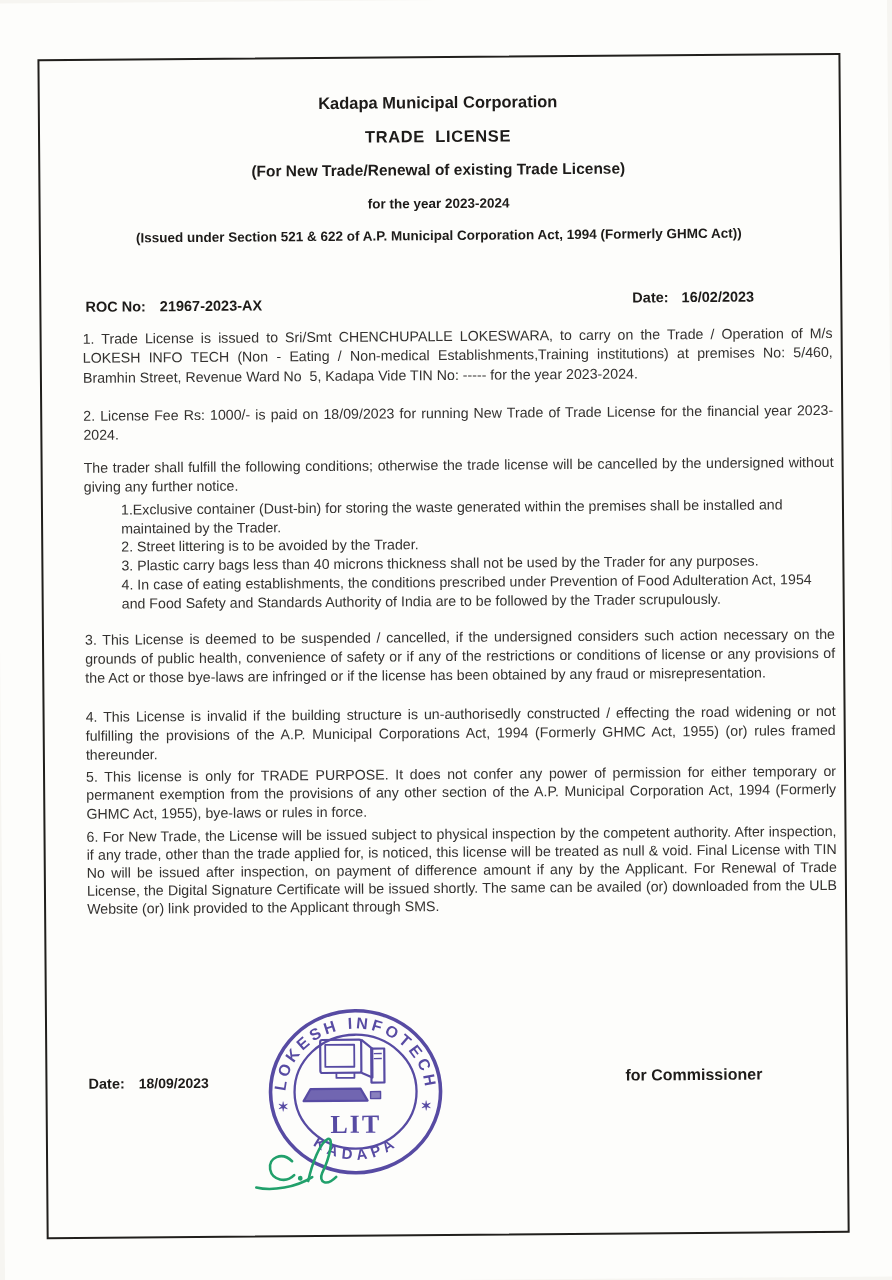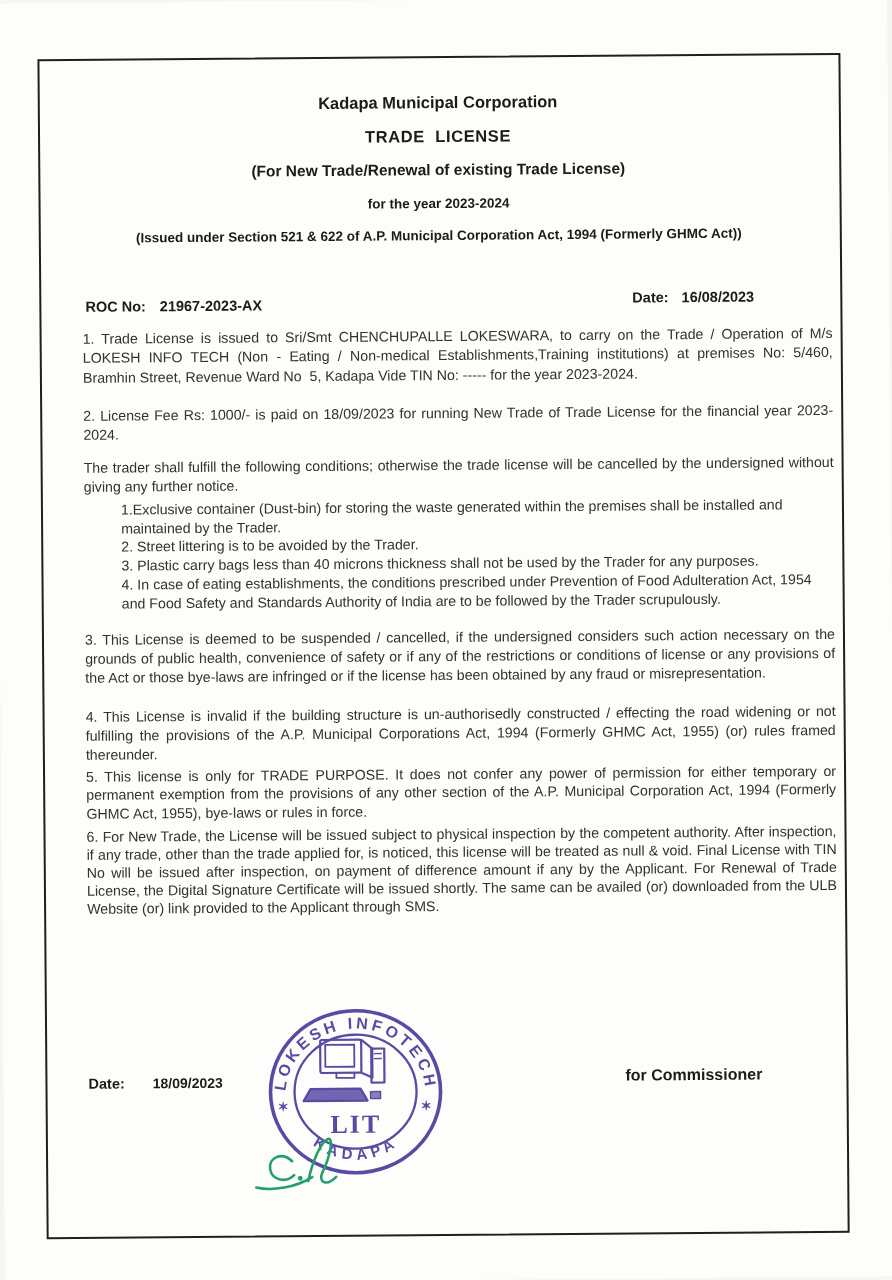--- a/index.html
+++ b/index.html
@@ -41,42 +41,42 @@
   .p1{top:327px;}
   .p2{top:404px;}
   .intro{top:456px;}
   .conds{left:122px;top:498px;width:708px;font-size:14.2px;line-height:18.7px;text-align:left;}
   .cond{white-space:pre-wrap;color:#343230;}
   .p3{top:628px;line-height:18.8px;}
   .p4{top:705px;line-height:18.8px;}
   .p5{top:765px;line-height:18.4px;}
   .p6{top:826px;line-height:17.9px;}
   .f-date{left:85px;top:1073px;font-size:14.5px;}
-  .f-date .val{margin-left:28px;font-size:14px;}
+  .f-date .val{margin-left:14px;font-size:14px;}
   .f-comm{left:622px;top:1068px;font-size:16px;}
   .stamp-wrap{position:absolute;left:262px;top:1006px;width:180px;height:172px;opacity:.92;}
   .sig-wrap{position:absolute;left:248px;top:1134px;width:110px;height:62px;}
 </style>
 </head>
 <body>
 
 <div class="paper">
   <div class="frame"></div>
 
   <div class="abs center b org">Kadapa Municipal Corporation</div>
   <div class="abs center b title">TRADE  LICENSE</div>
   <div class="abs center b subtitle">(For New Trade/Renewal of existing Trade License)</div>
   <div class="abs center b yearline">for the year 2023-2024</div>
   <div class="abs center b issued">(Issued under Section 521 &amp; 622 of A.P. Municipal Corporation Act, 1994 (Formerly GHMC Act))</div>
 
   <div class="abs b meta-roc">
     <span>ROC No:</span><span class="val">21967-2023-AX</span>
   </div>
   <div class="abs b meta-date">
-    <span>Date:</span><span class="val">16/08/2023</span>
+    <span>Date:</span><span class="val">16/02/2023</span>
   </div>
 
   <div class="abs para p1">1. Trade License is issued to Sri/Smt CHENCHUPALLE LOKESWARA, to carry on the Trade / Operation of M/s LOKESH INFO TECH (Non - Eating / Non-medical Establishments,Training institutions) at premises No: 5/460, Bramhin Street, Revenue Ward No  5, Kadapa Vide TIN No: ----- for the year 2023-2024.</div>
   <div class="abs para p2">2. License Fee Rs: 1000/- is paid on 18/09/2023 for running New Trade of Trade License for the financial year 2023-2024.</div>
   <div class="abs para intro">The trader shall fulfill the following conditions; otherwise the trade license will be cancelled by the undersigned without giving any further notice.</div>
 
   <div class="abs conds">
     <div class="cond">1.Exclusive container (Dust-bin) for storing the waste generated within the premises shall be installed and maintained by the Trader.</div>
     <div class="cond">2. Street littering is to be avoided by the Trader.</div>
     <div class="cond">3. Plastic carry bags less than 40 microns thickness shall not be used by the Trader for any purposes.</div>

